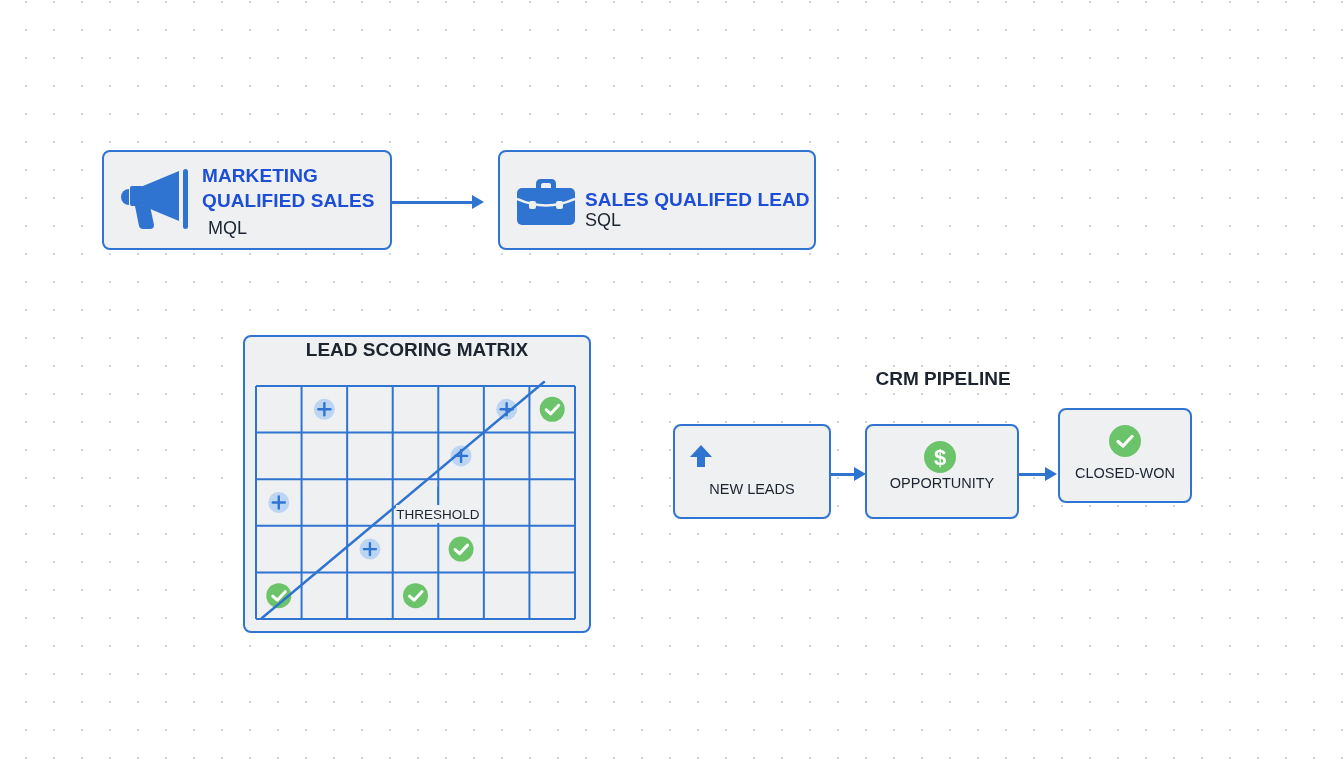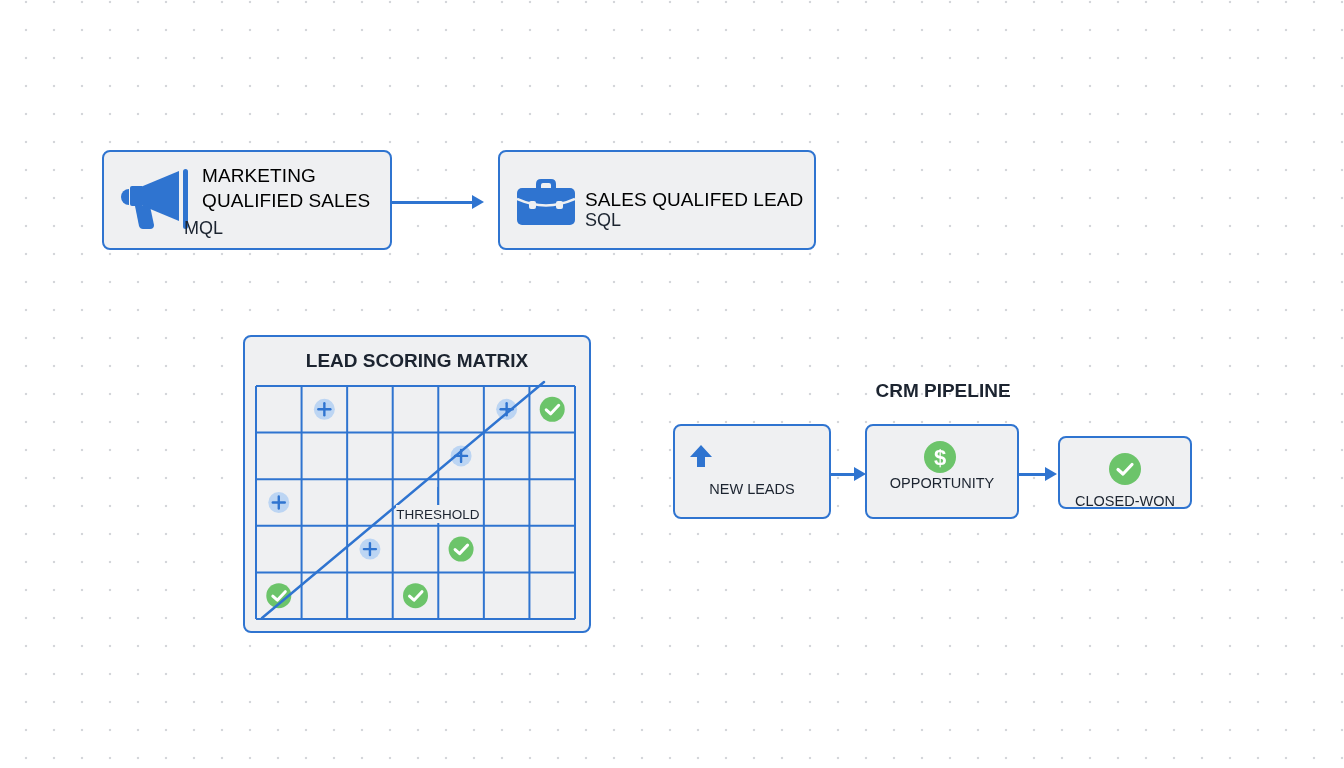--- a/index.html
+++ b/index.html
@@ -23,24 +23,24 @@
       box-sizing: border-box;
       background: #eff0f2;
       border: 2px solid #2f74d0;
       border-radius: 8px;
     }
     .stage-card .icon {
       position: absolute;
     }
     .stage-title {
       position: absolute;
-      font-weight: 400;
+      font-weight: 700;
       font-size: 19px;
       line-height: 25px;
-      color: #000000;
+      color: #1d4ed8;
       letter-spacing: 0.1px;
     }
     .stage-sub {
       position: absolute;
       font-size: 18px;
       color: #1c2430;
     }
     .arrow {
       position: absolute;
       height: 3px;
@@ -61,21 +61,21 @@
       right: 0;
       text-align: center;
       font-weight: 700;
       font-size: 19px;
       color: #1c2430;
     }
     .pipeline-title {
       position: absolute;
       left: 843px;
       width: 200px;
-      top: 380px;
+      top: 368px;
       text-align: center;
       font-weight: 700;
       font-size: 19px;
       color: #1c2430;
     }
     .pipe-label {
       position: absolute;
       left: 0;
       right: 0;
       text-align: center;
@@ -101,41 +101,41 @@
       <rect x="9" y="18" width="14" height="20" rx="2" fill="#2f74d0"></rect>
       <path d="M22 18 L58 3 L58 53 L22 38 Z" fill="#2f74d0"></path>
       <path d="M14 38 L29 38 L33 57 Q33 61 29 61 L22 61 Q19 61 18 58 Z" fill="#2f74d0"></path>
       <rect x="62" y="1" width="5" height="60" rx="2.5" fill="#2f74d0"></rect>
     </svg>
   </span>
   <div class="stage-title" style="left:98px; top:11px;">
     <div>MARKETING</div>
     <div>QUALIFIED SALES</div>
   </div>
-  <div class="stage-sub" style="left:80px; top:66px;">MQL</div>
+  <div class="stage-sub" style="left:104px; top:66px;">MQL</div>
 </div>
 
 <div class="arrow" style="left:391px; top:201px; width:82px;"></div>
 
 <div class="card stage-card" style="left:498px; top:150px; width:318px; height:100px;text-align:center;">
   <span class="icon" style="left:17px; top:27px; width:58px; height:46px;">
     <svg width="58" height="46" viewBox="0 0 58 46">
       <path d="M19 9 V5 Q19 0 24 0 H34 Q39 0 39 5 V9 H34 V6 Q34 4 32 4 H26 Q24 4 24 6 V9 Z" fill="#2f74d0"></path>
       <rect x="0" y="9" width="58" height="37" rx="5" fill="#2f74d0"></rect>
       <path d="M0 20 Q29 33 58 20" fill="none" stroke="#eff0f2" stroke-width="2.5"></path>
       <rect x="12" y="22" width="7" height="8" rx="2" fill="#eff0f2"></rect>
       <rect x="39" y="22" width="7" height="8" rx="2" fill="#eff0f2"></rect>
     </svg>
   </span>
   <div class="stage-title" style="left:85px; top:35px;">SALES QUALIFED LEAD</div>
   <div class="stage-sub" style="left:85px; top:58px;">SQL</div>
 </div>
 
 <div class="card" style="left:243px; top:335px; width:348px; height:298px;">
-  <div class="panel-title" style="top:13px;">LEAD SCORING MATRIX</div>
+  <div class="panel-title" style="top:2px;">LEAD SCORING MATRIX</div>
 </div>
 
 <svg id="matrix-svg" width="1344" height="768" viewBox="0 0 1344 768">
   <g id="grid-lines">
       <line x1="256" y1="386" x2="256" y2="619" stroke="#2f74d0" stroke-width="2"></line>
       <line x1="301.57142857142856" y1="386" x2="301.57142857142856" y2="619" stroke="#2f74d0" stroke-width="2"></line>
       <line x1="347.1428571428571" y1="386" x2="347.1428571428571" y2="619" stroke="#2f74d0" stroke-width="2"></line>
       <line x1="392.7142857142857" y1="386" x2="392.7142857142857" y2="619" stroke="#2f74d0" stroke-width="2"></line>
       <line x1="438.2857142857143" y1="386" x2="438.2857142857143" y2="619" stroke="#2f74d0" stroke-width="2"></line>
       <line x1="483.85714285714283" y1="386" x2="483.85714285714283" y2="619" stroke="#2f74d0" stroke-width="2"></line>
@@ -215,21 +215,21 @@
     <svg width="32" height="32" viewBox="0 0 32 32">
       <circle cx="16" cy="16" r="16" fill="#6cc46a"></circle>
       <text x="16" y="24" text-anchor="middle" font-family="Liberation Sans, sans-serif" font-weight="700" font-size="22" fill="#ffffff">$</text>
     </svg>
   </span>
   <div class="pipe-label" style="top:49px;">OPPORTUNITY</div>
 </div>
 
 <div class="arrow" style="left:1019px; top:473px; width:27px;"></div>
 
-<div class="card" style="left:1058px; top:436px; width:134px; height:73px;">
+<div class="card" style="left:1058px; top:408px; width:134px; height:95px;">
   <span class="pipe-icon" style="left:49px; top:15px; width:32px; height:32px;">
     <svg width="32" height="32" viewBox="0 0 32 32">
       <circle cx="16" cy="16" r="16" fill="#6cc46a"></circle>
       <path d="M9 16.5 L14 21 L23 11.5" fill="none" stroke="#ffffff" stroke-width="3.2" stroke-linecap="round" stroke-linejoin="round"></path>
     </svg>
   </span>
   <div class="pipe-label" style="top:55px;">CLOSED-WON</div>
 </div>
 
 </body></html>

